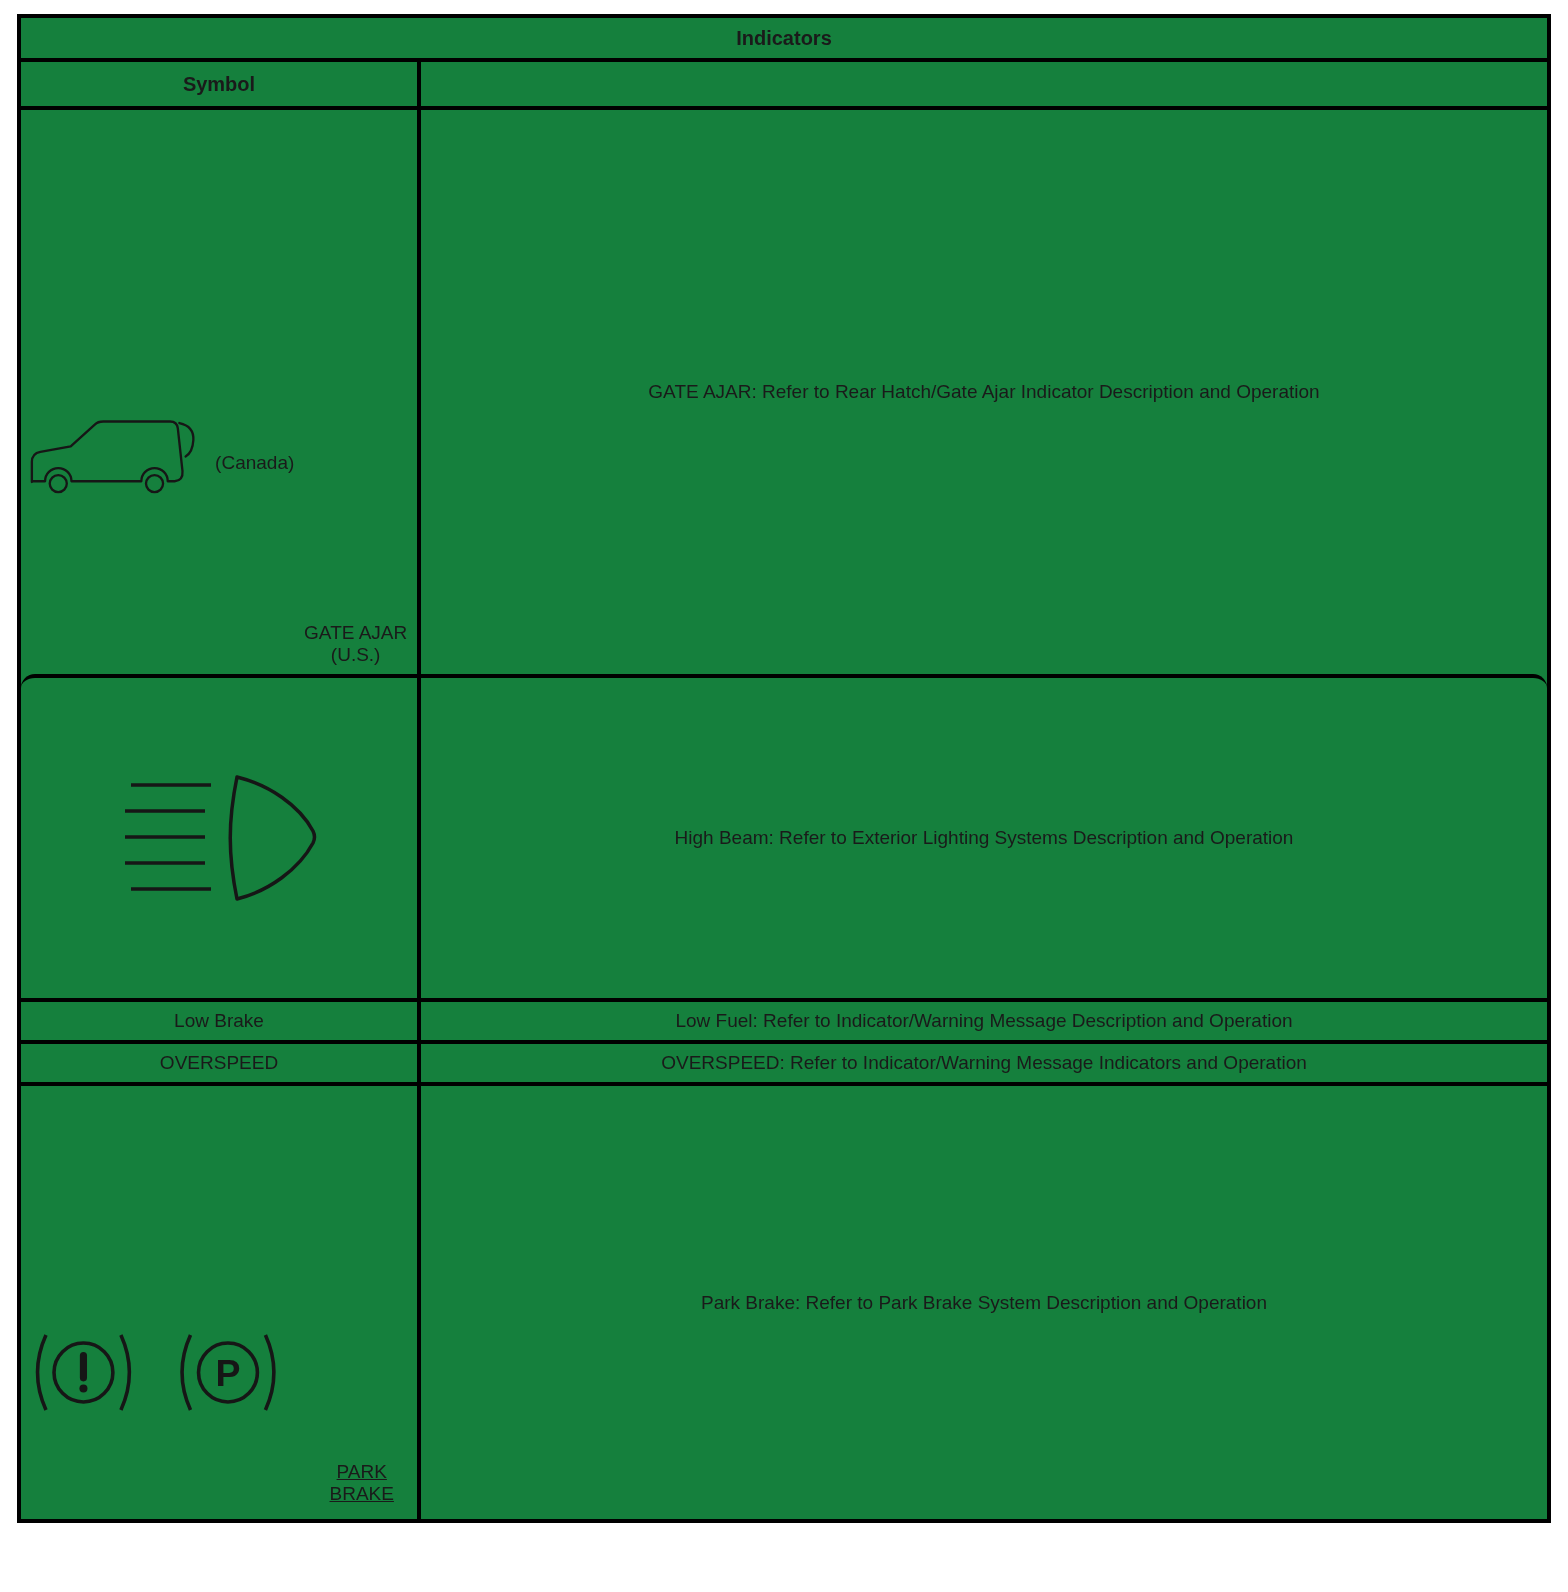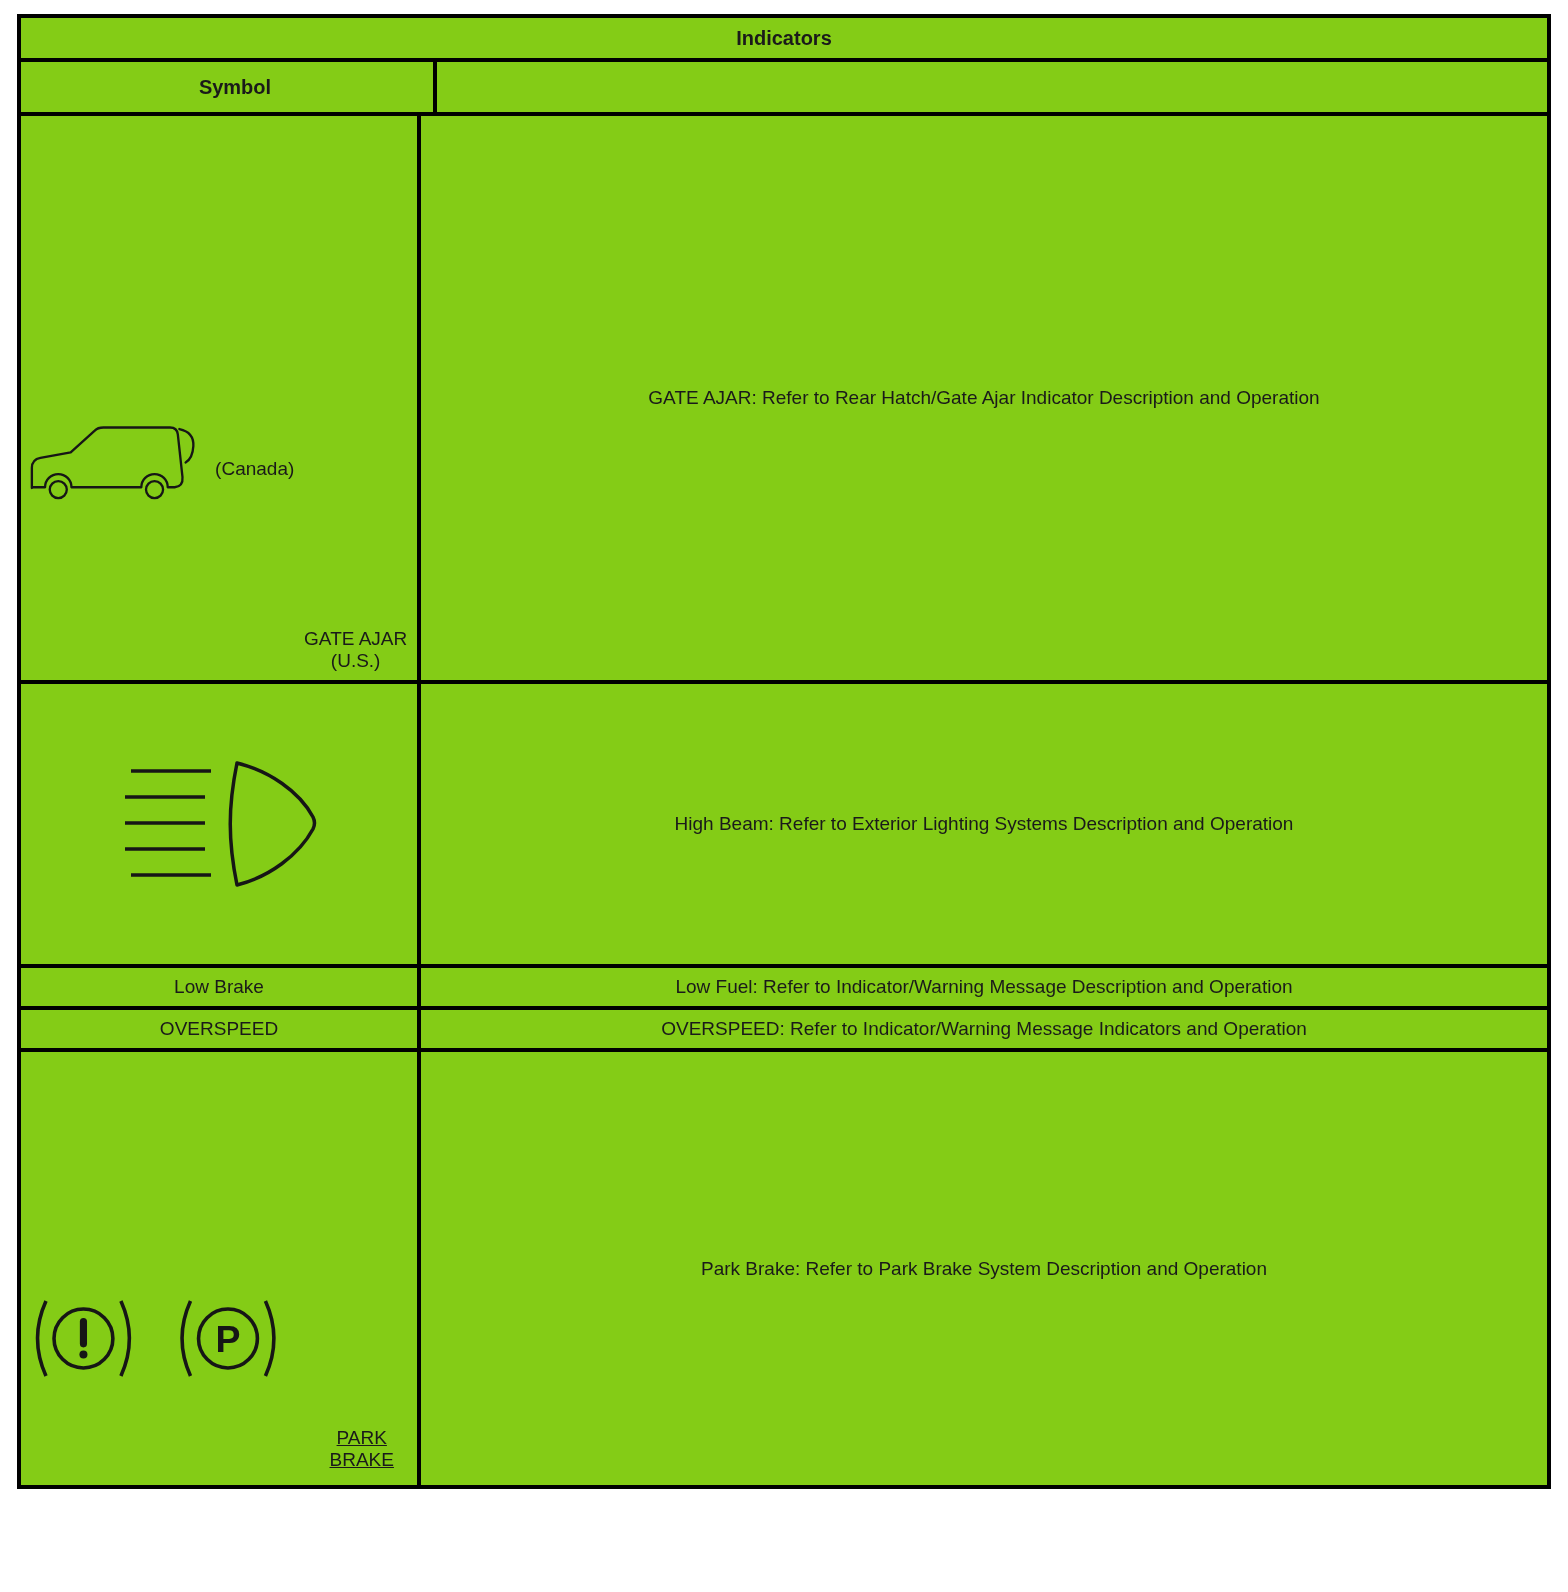--- a/index.html
+++ b/index.html
@@ -7,44 +7,44 @@
   body {
     width: 1568px;
     height: 1592px;
     font-family: "Liberation Sans", sans-serif;
     color: #1a1a1a;
     overflow: hidden;
   }
   .tbl {
     margin: 14px 17px 0 17px;
     border: 4px solid #000;
-    background: #84cc16;
+    background: #15803d;
   }
   .title-row {
     height: 40px;
     display: flex;
     align-items: center;
     justify-content: center;
     font-weight: bold;
     font-size: 20px;
   }
   .grid-row {
     display: grid;
     grid-template-columns: 400px 1fr;
     border-top: 4px solid #000;
   }
   .cell { display: flex; align-items: center; justify-content: center; text-align: center; }
   .sym-cell { border-right: 4px solid #000; }
-  .header-row { height: 54px; padding-left: 16px; }
+  .header-row { height: 48px; }
   .header-cell { font-weight: bold; font-size: 20px; }
   .body-text { font-size: 19px; line-height: 1.25; padding: 4px 18px; }
   .caption { font-size: 19px; }
 
   .r-gate { height: 568px; }
-  .r-beam { height: 284px; }
+  .r-beam { height: 324px; border-radius: 14px; }
   .r-line { height: 42px; }
   .r-park { height: 437px; }
 
   .col-stack {
     display: flex;
     flex-direction: row;
     align-items: center;
     justify-content: flex-start;
     text-align: center;
   }

